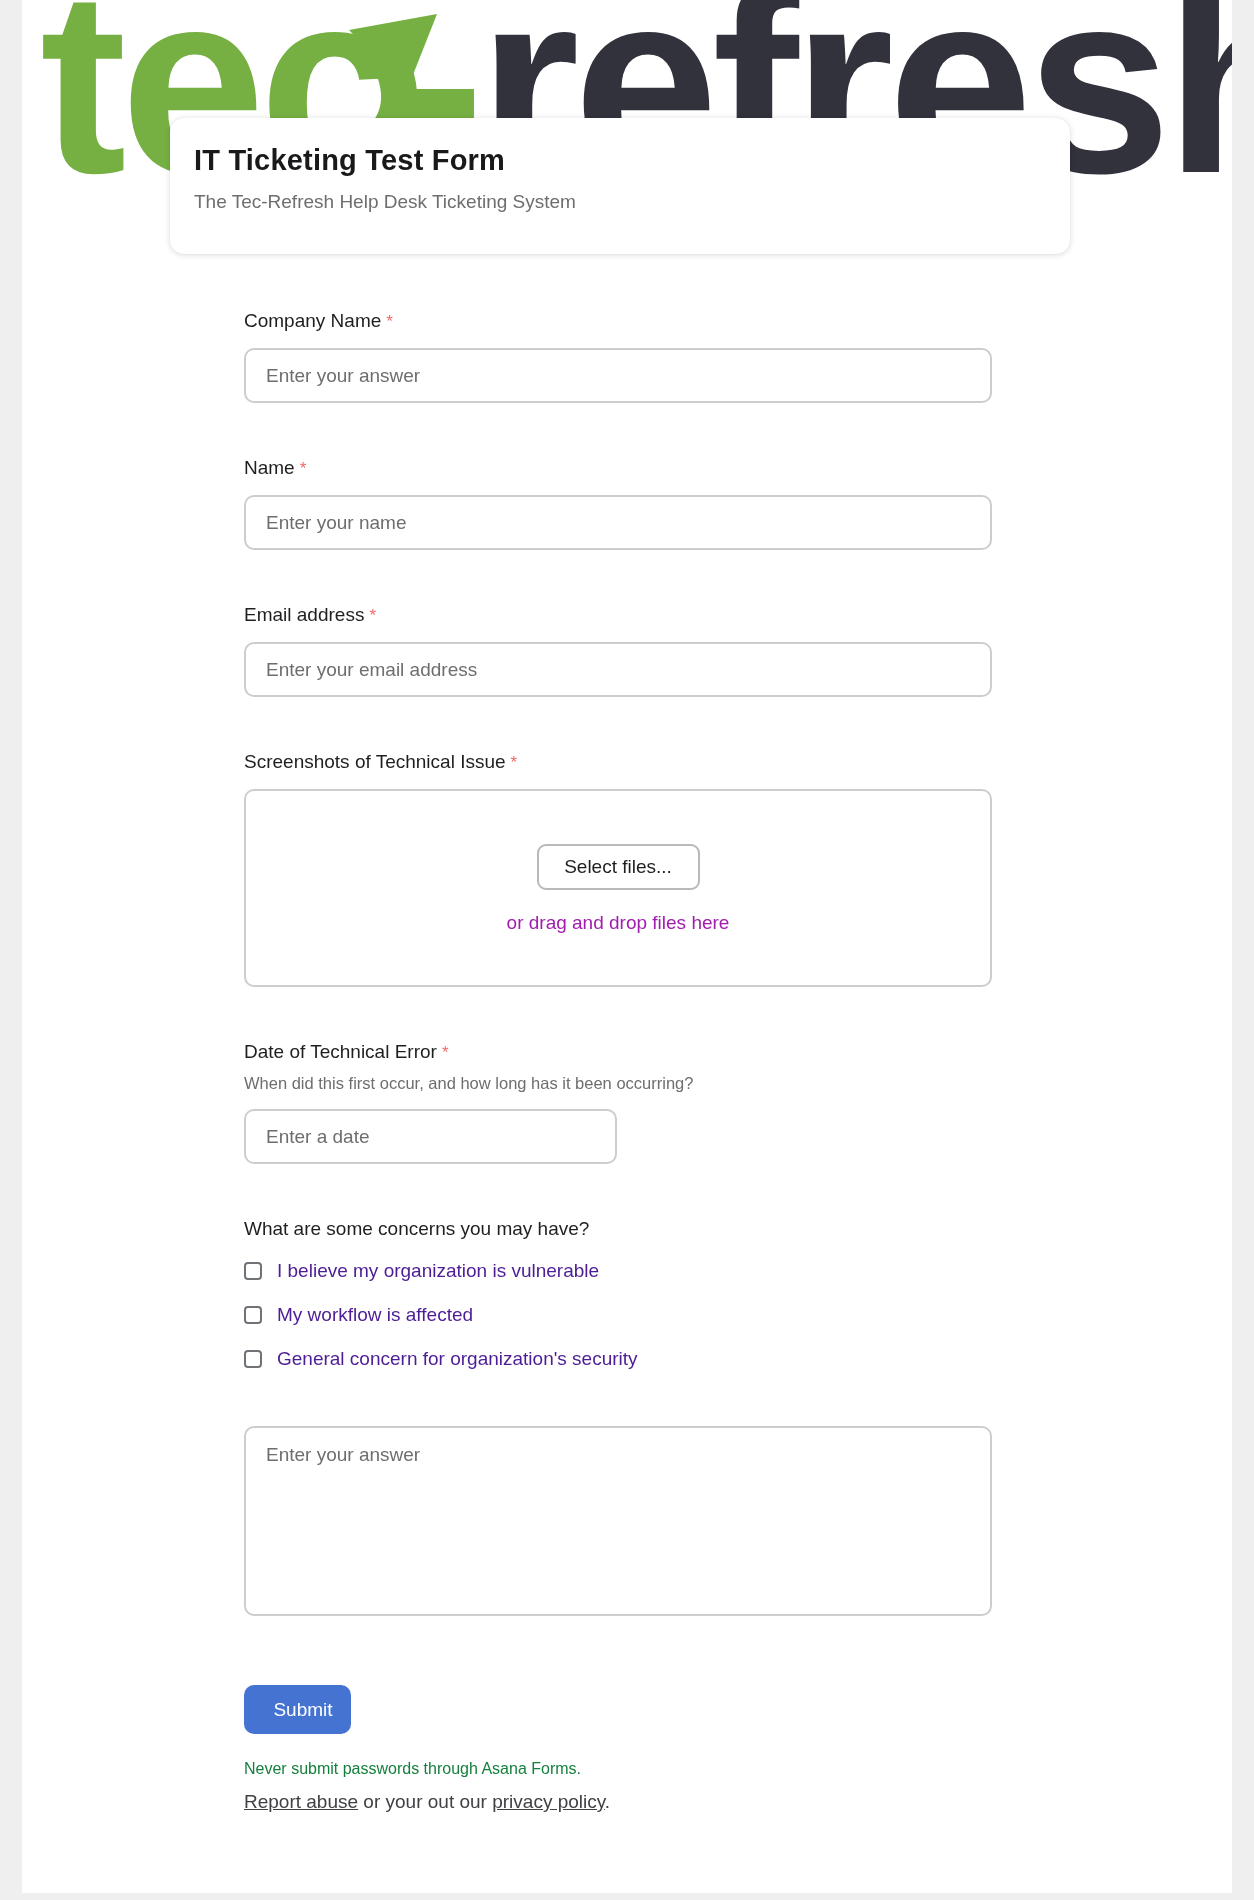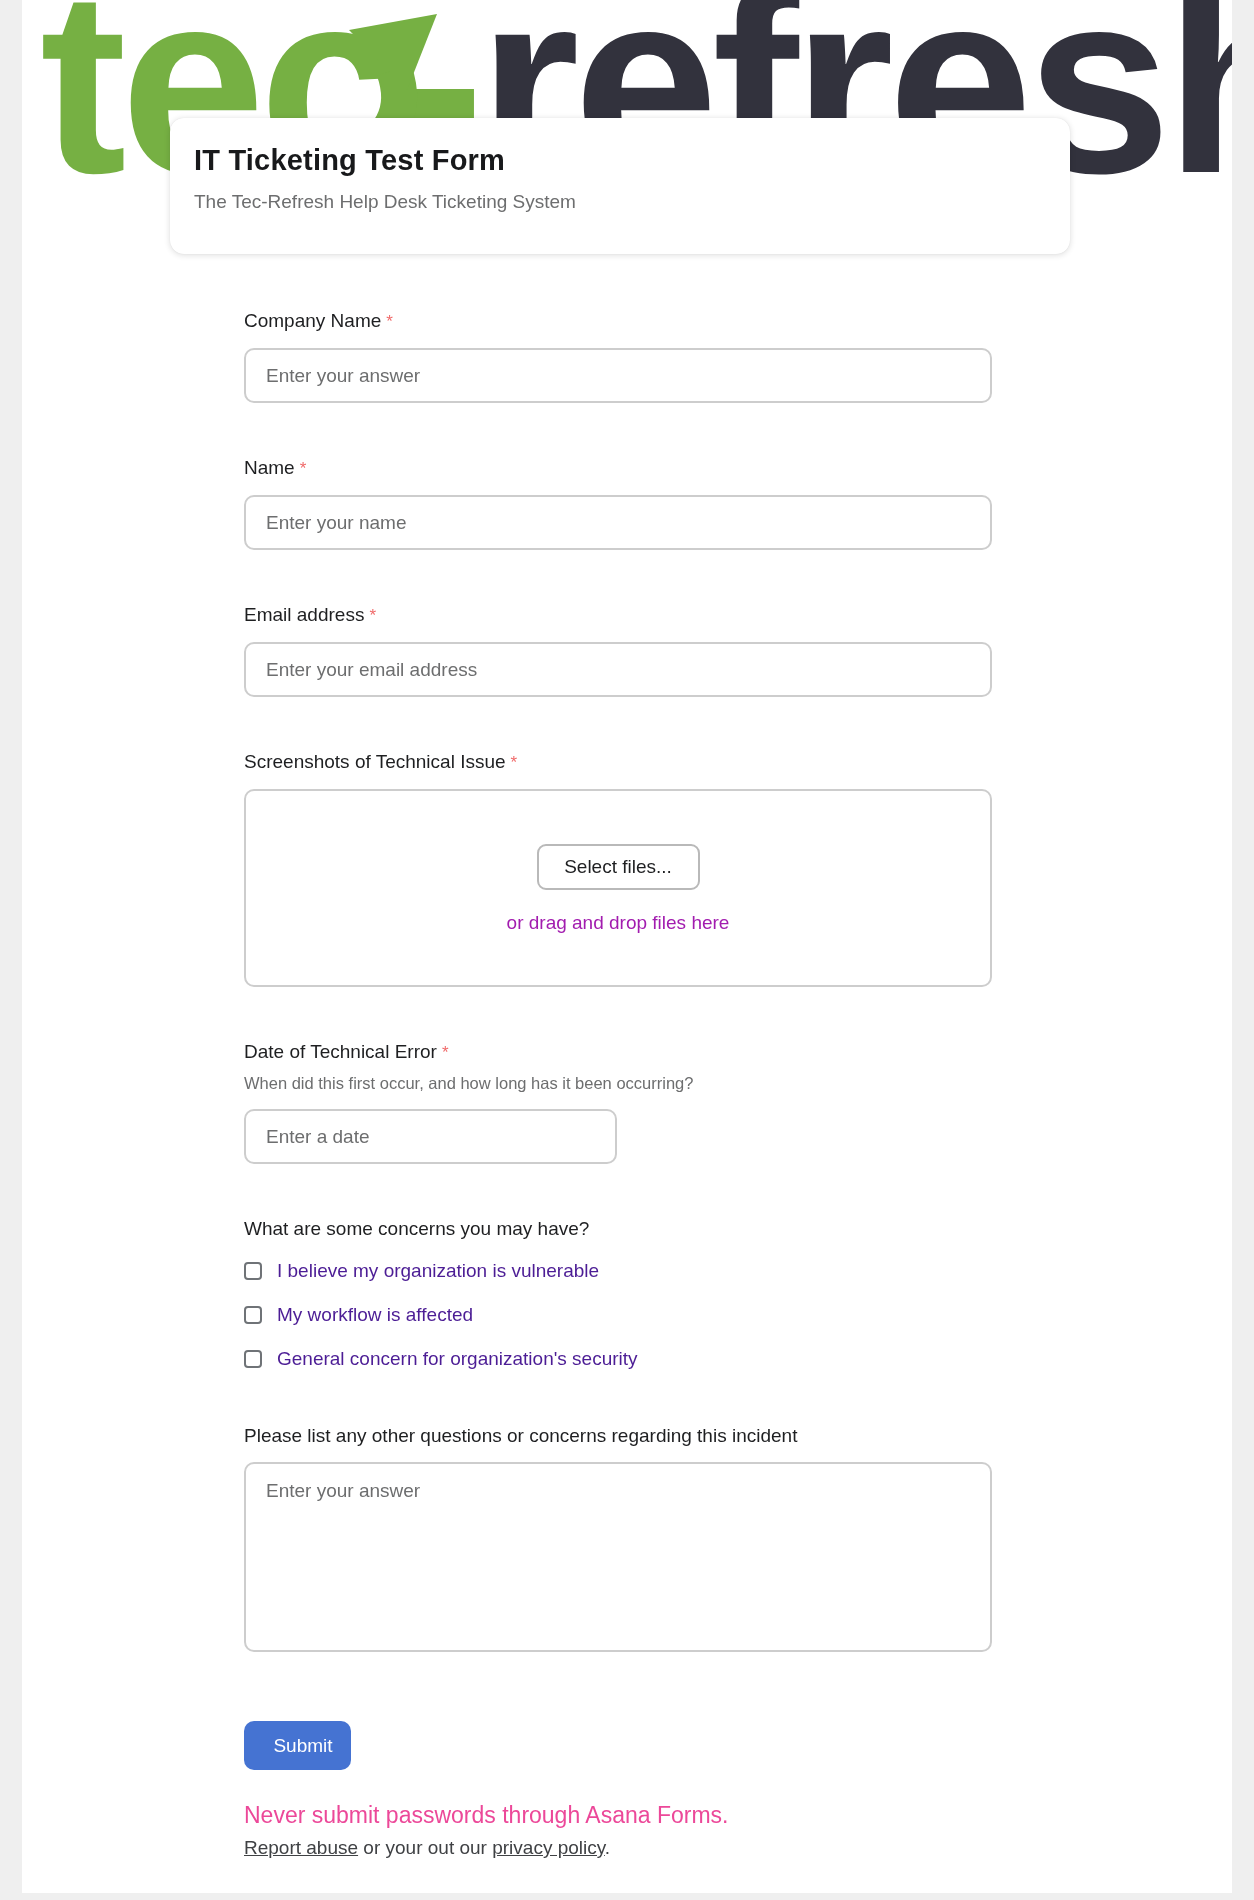--- a/index.html
+++ b/index.html
@@ -97,21 +97,21 @@
   .cb-text { font-size: 19px; color: #4c1d95; line-height: 24px; }
   
   .submit-btn {
     margin-top: 69px;
     width: 107px; height: 49px;
     background: #4573d2; color: #ffffff;
     border: none; border-radius: 10px;
     font-size: 19px; font-family: "Liberation Sans", "DejaVu Sans", sans-serif;
     cursor: pointer; display: block; padding-left: 11px;
   }
-  .footer-note { margin-top: 34px; font-size: 23px; line-height: 22px; color: #ec4899; }
+  .footer-note { margin-top: 24px; font-size: 16px; line-height: 22px; color: #15803d; }
   .footer-links { margin-top: 11px; font-size: 19px; line-height: 22px; color: #3f4144; }
   .footer-links a { color: #3f4144; text-decoration: underline; cursor: pointer; }
 </style>
 </head>
 <body>
 
 <div class="sheet">
 
   <div class="banner">
     <svg width="1210" height="190" viewBox="0 0 1210 190">
@@ -174,21 +174,20 @@
           <span class="cb-text">My workflow is affected</span>
         </div>
         <div class="cb-row">
           <span class="cb-box"></span>
           <span class="cb-text">General concern for organization's security</span>
         </div>
       </div>
     </div>
 
     <div class="field">
-      <div class="q-label">Please list any other questions or concerns regarding this incident</div>
       <textarea class="text-area" placeholder="Enter your answer" style=""></textarea>
     </div>
 
     <button class="submit-btn">Submit</button>
 
     <div class="footer-note">Never submit passwords through Asana Forms.</div>
     <div class="footer-links"><a>Report abuse</a><span> or your out our </span><a>privacy policy</a><span>.</span></div>
 
   </div>
 </div>

